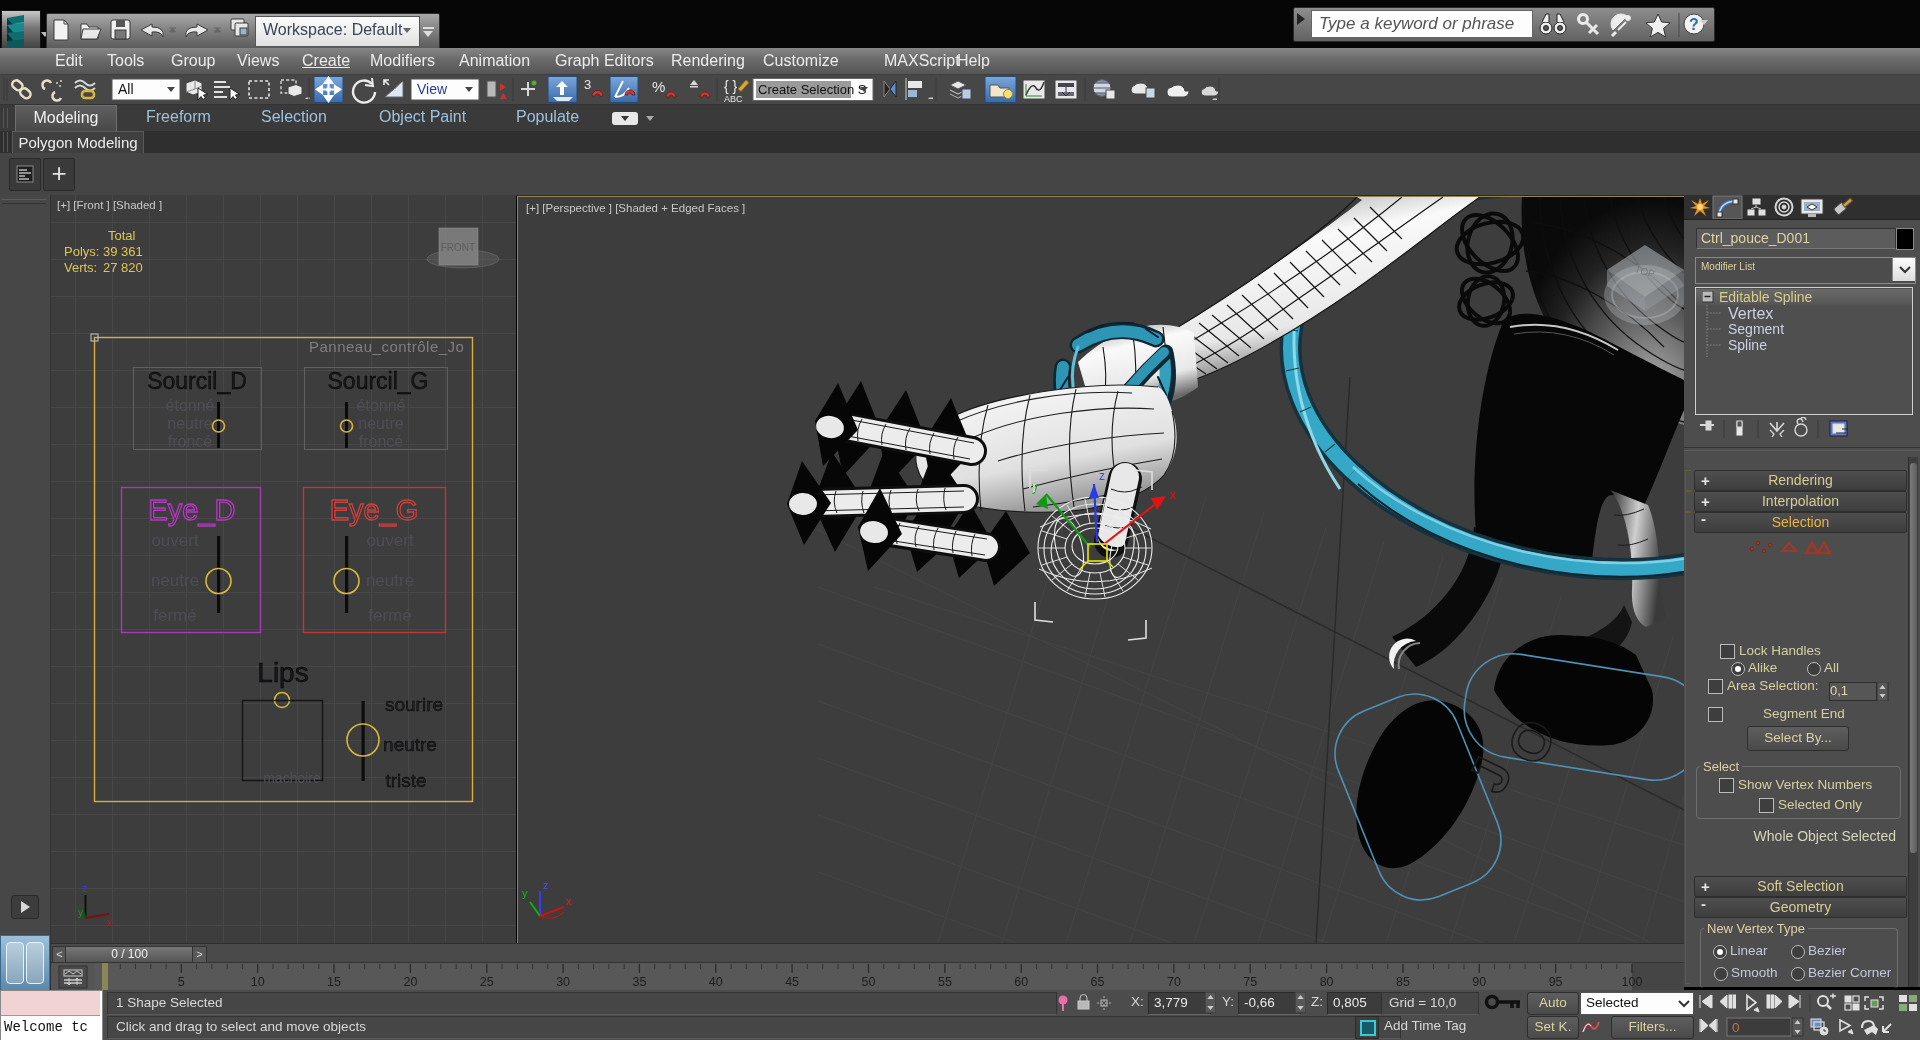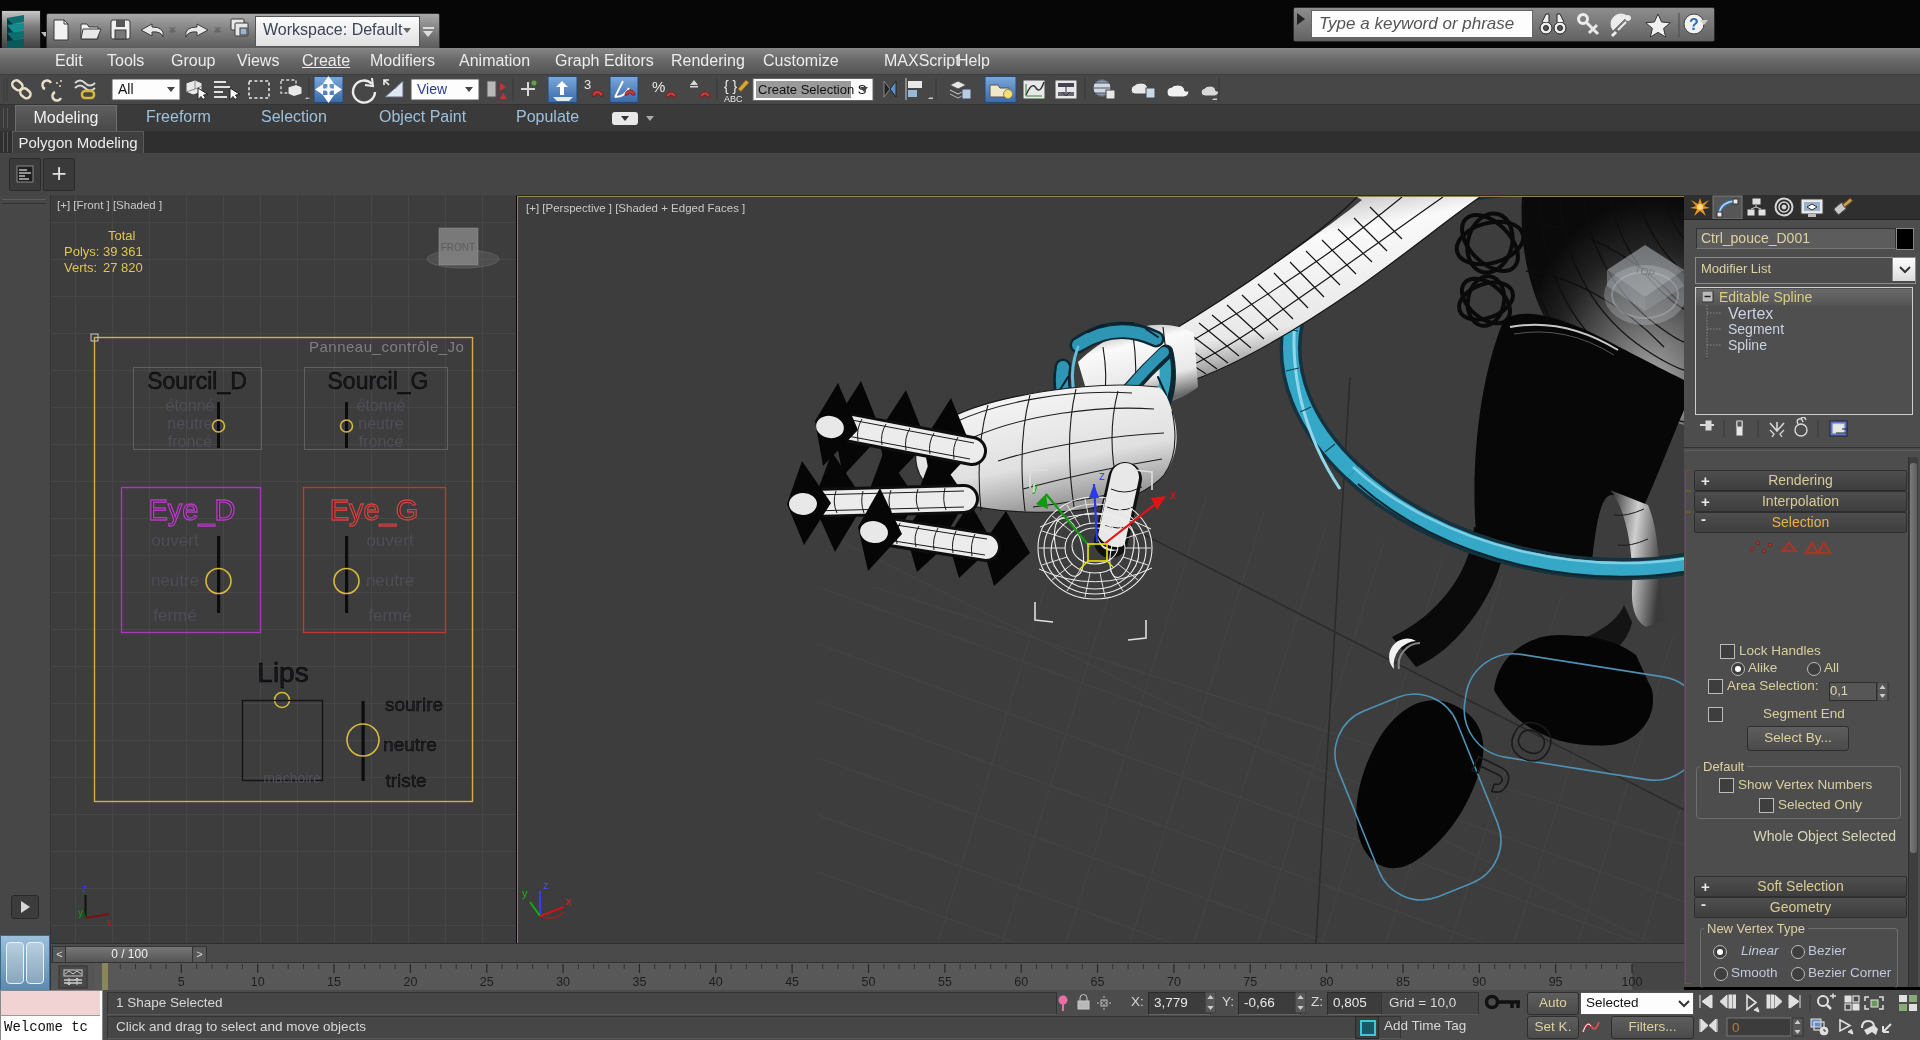--- a/index.html
+++ b/index.html
@@ -715,21 +715,21 @@
           <rect x="-8" y="-4" width="11" height="8" rx="2" fill="#c8c8c8" stroke="#444"></rect>
           <rect x="2" y="-1.5" width="10" height="3.5" fill="#caa25c" stroke="#6a5020"></rect>
         </g>
     </svg>
   </div>
 
   <div class="abs" style="left:12px;top:33px;width:194px;height:19px;background:#5c5c5c;border:1px solid #333;border-bottom-color:#777;color:#ded2a2;font-size:14px;line-height:19px;padding-left:4px;">Ctrl_pouce_D001</div>
   <div class="abs" style="left:212px;top:33px;width:16px;height:20px;background:#000;border:1px solid #888;"></div>
 
   <div class="abs" style="left:11px;top:62px;width:219px;height:25px;background:#4c4c4c;border:1px solid #8a8a8a;">
-    <span style="position:absolute;left:5px;top:3px;color:#ded2a2;font-size:13px;">Modifier List</span>
+    <span style="position:absolute;left:5px;top:3px;color:#ded2a2;font-size:10px;">Modifier List</span>
     <span style="position:absolute;right:0;top:0;width:22px;height:23px;background:linear-gradient(#fdfdfd,#dcdcdc);border-left:1px solid #888;"></span>
     <svg style="position:absolute;right:3px;top:7px;" width="14" height="10">
         <path d="M2 2 l5 5 l5 -5" fill="none" stroke="#333" stroke-width="2"></path>
       </svg>
   </div>
 
   <div class="abs" style="left:11px;top:92px;width:216px;height:126px;background:#4f4f4f;border:1px solid #d0d0d0;">
     <div style="position:absolute;left:0;top:1px;width:100%;height:16px;background:linear-gradient(#6a6a6a,#555);"></div>
     <svg style="position:absolute;left:6px;top:3px;" width="12" height="12">
         <rect x="0" y="0" width="11" height="11" fill="#bbb" stroke="#333"></rect>
@@ -800,39 +800,39 @@
     <span class="abs lbl" style="left:43px;top:483px;">Area Selection:</span>
   <div class="abs" style="left:145px;top:487px;width:46px;height:17px;background:#565656;border:1px solid #2e2e2e;color:#e0d6aa;font-size:13px;line-height:16px;padding-left:0;">0,1</div>
   <svg class="abs" style="left:193px;top:487px;" width="12" height="19">
       <rect width="11" height="19" fill="#585858" stroke="#333"></rect>
       <path d="M5.5 3 l3 4 h-6 z M5.5 16 l3 -4 h-6 z" fill="#ccc"></path>
     </svg>
   <div class="abs cb" style="left:24px;top:512px;"></div>
     <span class="abs lbl" style="left:43px;top:511px;margin-left:36px;">Segment End</span>
   <div class="abs btn" style="left:63px;top:531px;width:100px;height:23px;line-height:22px;">Select By...</div>
   <fieldset class="abs grp" style="left:12px;top:564px;width:203px;height:58px;">
-    <legend>Default</legend>
+    <legend>Select</legend>
     <div class="cb" style="position:absolute;left:22px;top:4px;"></div>
       <span class="lbl" style="position:absolute;left:41px;top:3px;">Show Vertex Numbers</span>
     <div class="cb" style="position:absolute;left:62px;top:24px;"></div>
       <span class="lbl" style="position:absolute;left:81px;top:23px;">Selected Only</span>
   </fieldset>
   <span class="abs" style="right:24px;top:633px;color:#d6d6b8;font-size:14px;">Whole Object Selected</span>
   <div class="abs rollhdr" style="left:10px;top:681px;width:211px;height:19px;">
     <span class="pm">+</span>
       <span class="rtitle">Soft Selection</span>
   </div>
   <div class="abs rollhdr" style="left:10px;top:702px;width:211px;height:19px;">
     <span class="pm" style="top:-4px;">-</span>
       <span class="rtitle">Geometry</span>
   </div>
   <fieldset class="abs grp" style="left:16px;top:726px;width:196px;height:66px;border-bottom:none;">
     <legend>New Vertex Type</legend>
     <div class="rb rbon" style="position:absolute;left:12px;top:9px;"></div>
-      <span class="lblb" style="position:absolute;left:40px;top:7px;font-style:italic;">Linear</span>
+      <span class="lblb" style="position:absolute;left:29px;top:7px;">Linear</span>
     <div class="rb" style="position:absolute;left:90px;top:9px;"></div>
       <span class="lblb" style="position:absolute;left:107px;top:7px;">Bezier</span>
     <div class="rb" style="position:absolute;left:13px;top:31px;"></div>
       <span class="lblb" style="position:absolute;left:30px;top:29px;">Smooth</span>
     <div class="rb" style="position:absolute;left:90px;top:31px;"></div>
       <span class="lblb" style="position:absolute;left:107px;top:29px;">Bezier Corner</span>
   </fieldset>
 
   <div class="abs" style="left:224px;top:262px;width:9px;height:530px;background:#3e3e3e;border-left:1px solid #2e2e2e;">
     <div style="position:absolute;left:1px;top:6px;width:7px;height:390px;background:linear-gradient(90deg,#7a7a7a,#5e5e5e);border-radius:3px;"></div>

